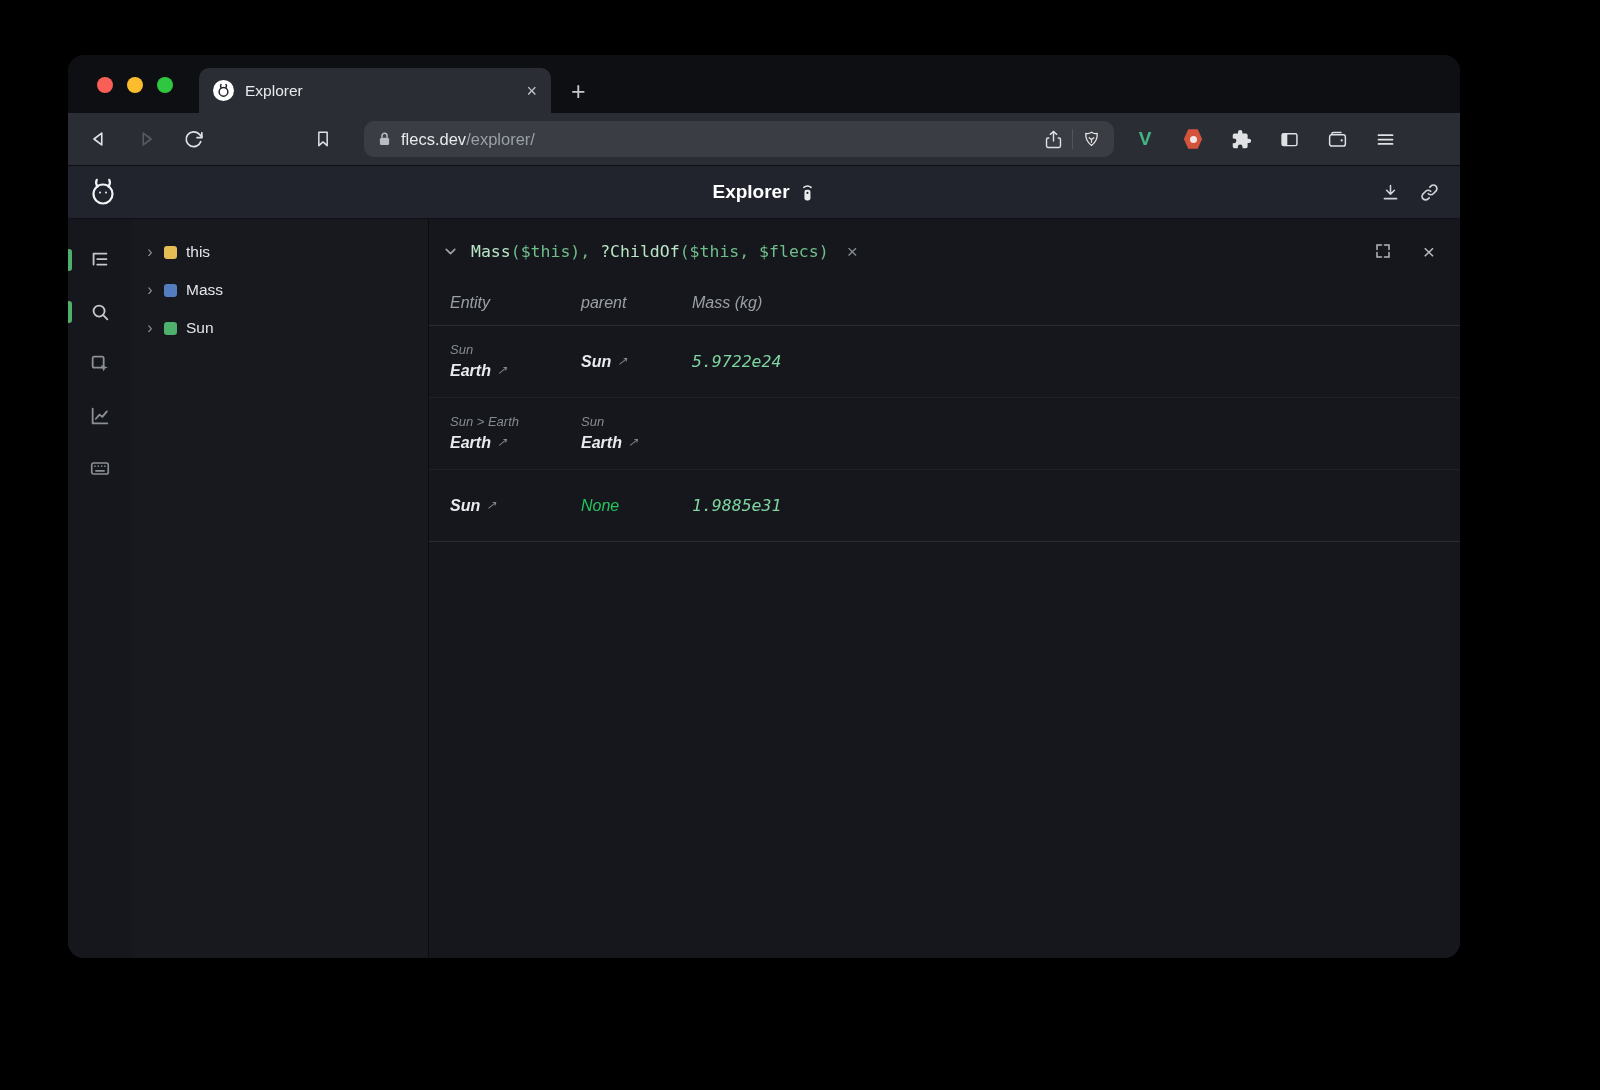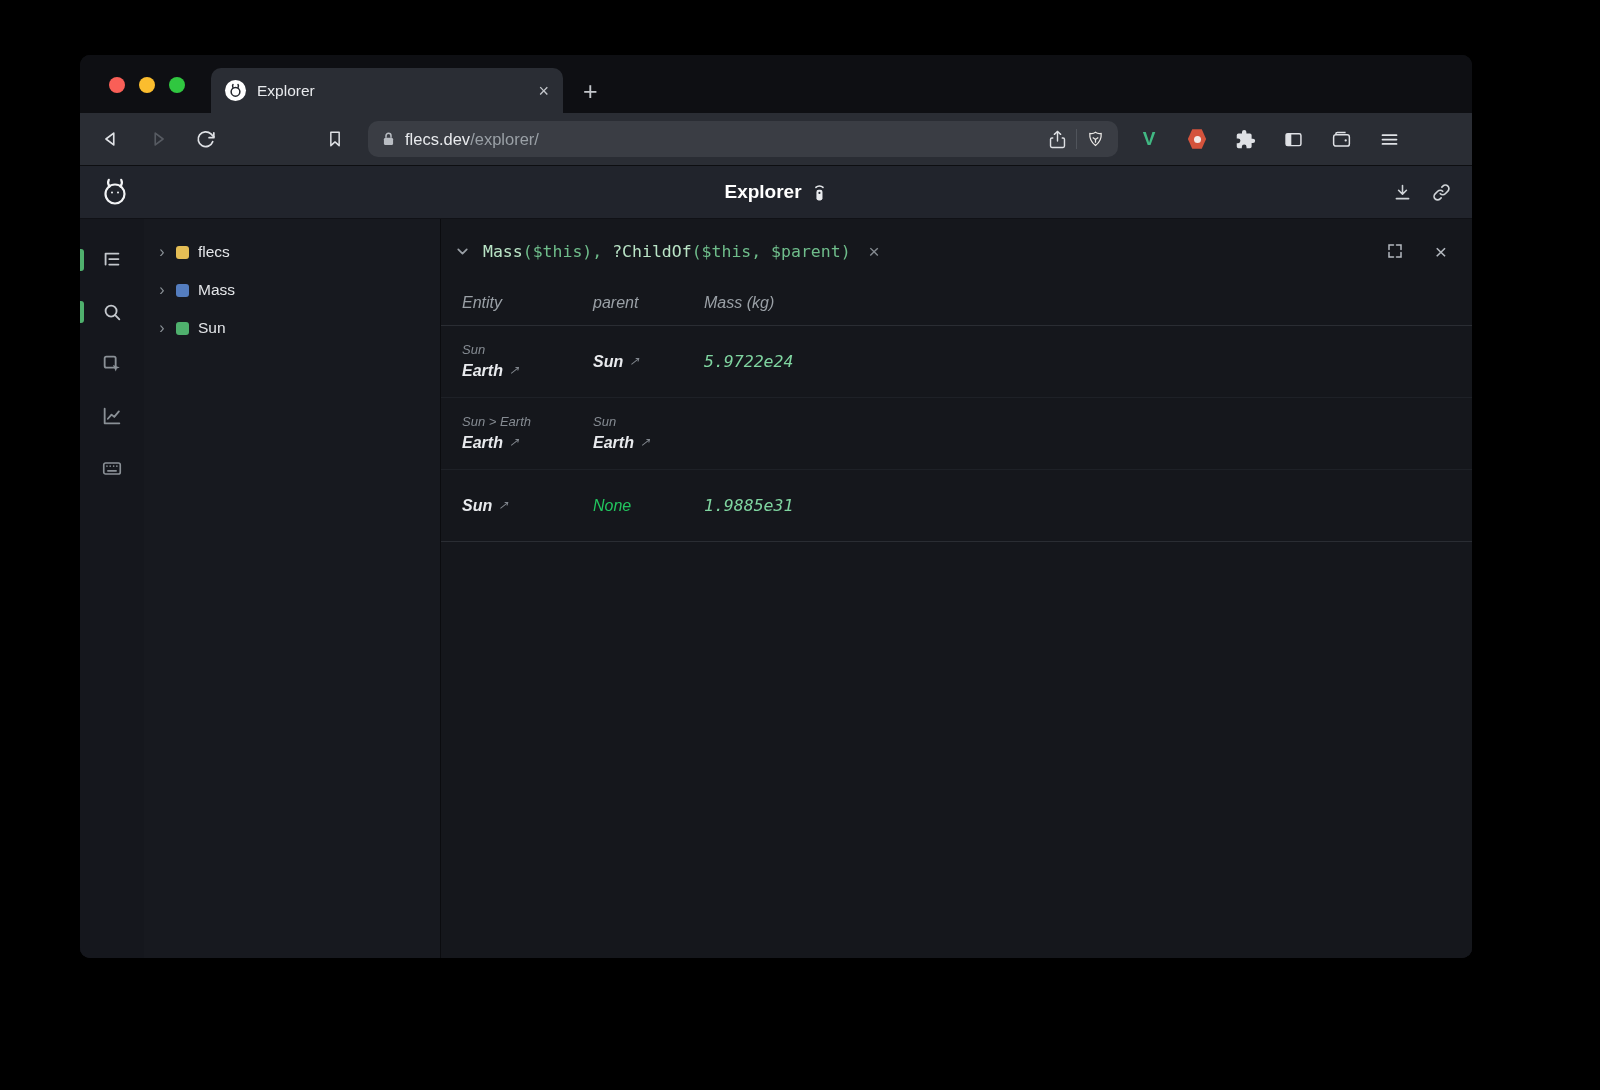--- a/index.html
+++ b/index.html
@@ -1,38 +1,38 @@
 <!DOCTYPE html>
 <html><head>
 <meta charset="utf-8">
 <style>
   html,body{margin:0;padding:0;background:#000;}
   body{width:1600px;height:1090px;position:relative;font-family:"Liberation Sans",sans-serif;overflow:hidden;}
   *{box-sizing:border-box;}
 
-  .window{position:absolute;left:80px;top:55px;width:1392px;height:903px;border-radius:10px;
+  .window{position:absolute;left:68px;top:55px;width:1392px;height:903px;border-radius:16px;
     overflow:hidden;background:#15171c;display:flex;flex-direction:column;}
 
   
   .tabstrip{height:58px;background:#0e0f13;position:relative;display:flex;align-items:flex-end;flex:0 0 auto;}
   .traffic{position:absolute;left:29px;top:22px;display:flex;gap:14px;}
   .tl{width:16px;height:16px;border-radius:50%;}
   .tl.red{background:#f95f57;}.tl.yellow{background:#fbbd2e;}.tl.green{background:#30c740;}
   .tab{margin-left:131px;width:352px;height:45px;background:#2a2d34;border-radius:10px 10px 0 0;
     display:flex;align-items:center;padding:0 14px;gap:11px;}
   .tab-favicon{width:21px;height:21px;border-radius:50%;background:#fff;display:flex;align-items:center;justify-content:center;flex:0 0 auto;}
   .tab-title{color:#e8eaed;font-size:15.5px;flex:1;}
   .tab-close{color:#c3c6cb;font-size:18px;line-height:18px;cursor:default;}
   .newtab{margin-left:20px;margin-bottom:9px;color:#c3c6cb;font-size:25px;line-height:25px;}
 
   
   .toolbar{height:52px;background:#2a2d34;display:flex;align-items:center;padding:0 14px;flex:0 0 auto;}
   .navbtn{width:34px;height:34px;display:flex;align-items:center;justify-content:center;margin-right:13px;}
   .bookmark-btn{margin-left:83px;margin-right:0;}
-  .urlbar{width:750px;height:36px;margin-left:16px;background:#3a3d44;border-radius:10px;
+  .urlbar{width:750px;height:36px;margin-left:24px;background:#3a3d44;border-radius:10px;
     display:flex;align-items:center;padding:0 13px;gap:9px;text-align:right;}
   .url-text{font-size:16.5px;white-space:nowrap;}
   .url-domain{color:#e8eaed;}
   .url-path{color:#9aa0a6;}
   .url-spacer{flex:1;}
   .url-sep{width:1px;height:20px;background:#505archa4;background:#50545b;}
   .tb-icons{margin-left:14px;display:flex;align-items:center;gap:14px;}
   .extbtn{width:34px;height:30px;display:flex;align-items:center;justify-content:center;}
   .v-letter{color:#41b883;font-weight:700;font-size:19px;}
   .hexagon{width:19px;height:21px;background:#d4533c;clip-path:polygon(25% 3%,75% 3%,98% 50%,75% 97%,25% 97%,2% 50%);
@@ -259,42 +259,42 @@
           <rect x="3" y="6.5" width="18" height="12" rx="2"></rect>
           <path d="M6.5 10h.02M10 10h.02M13.8 10h.02M17.3 10h.02M7.5 15.2h9"></path>
         </svg>
       </span>
     </div>
 
     <div class="tree-panel">
         <div class="tree-item">
           <span class="tree-caret">›</span>
           <span class="tree-square" style="background: rgb(228, 189, 85);"></span>
-          <span class="tree-label">flecs</span>
+          <span class="tree-label">this</span>
         </div>
         <div class="tree-item">
           <span class="tree-caret">›</span>
           <span class="tree-square" style="background: rgb(84, 125, 191);"></span>
           <span class="tree-label">Mass</span>
         </div>
         <div class="tree-item">
           <span class="tree-caret">›</span>
           <span class="tree-square" style="background: rgb(79, 176, 109);"></span>
           <span class="tree-label">Sun</span>
         </div>
       </div>
 
     <div class="query-panel">
       <div class="query-header">
         <span class="q-btn" style="margin-left:0">
           <svg width="17" height="17" viewBox="0 0 24 24" fill="none" stroke="#9aa0a6" stroke-width="2.4" stroke-linecap="round" stroke-linejoin="round">
             <path d="M6 9l6 6 6-6"></path>
           </svg>
         </span>
-        <span class="query-code"><span class="tok-ident">Mass</span><span class="tok-plain">($this), </span><span class="tok-ident">?ChildOf</span><span class="tok-plain">($this, $parent)</span></span>
+        <span class="query-code"><span class="tok-ident">Mass</span><span class="tok-plain">($this), </span><span class="tok-ident">?ChildOf</span><span class="tok-plain">($this, $flecs)</span></span>
         <span class="q-close">×</span>
         <span class="q-spacer"></span>
         <span class="q-btn">
           <svg width="18" height="18" viewBox="0 0 24 24" fill="none" stroke="#b5bac0" stroke-width="2" stroke-linecap="round">
             <path d="M4 10V4h6M14 4h6v6M20 14v6h-6M10 20H4v-6"></path>
           </svg>
         </span>
         <span class="q-btn">
             <span class="q-x">×</span>
           </span>

